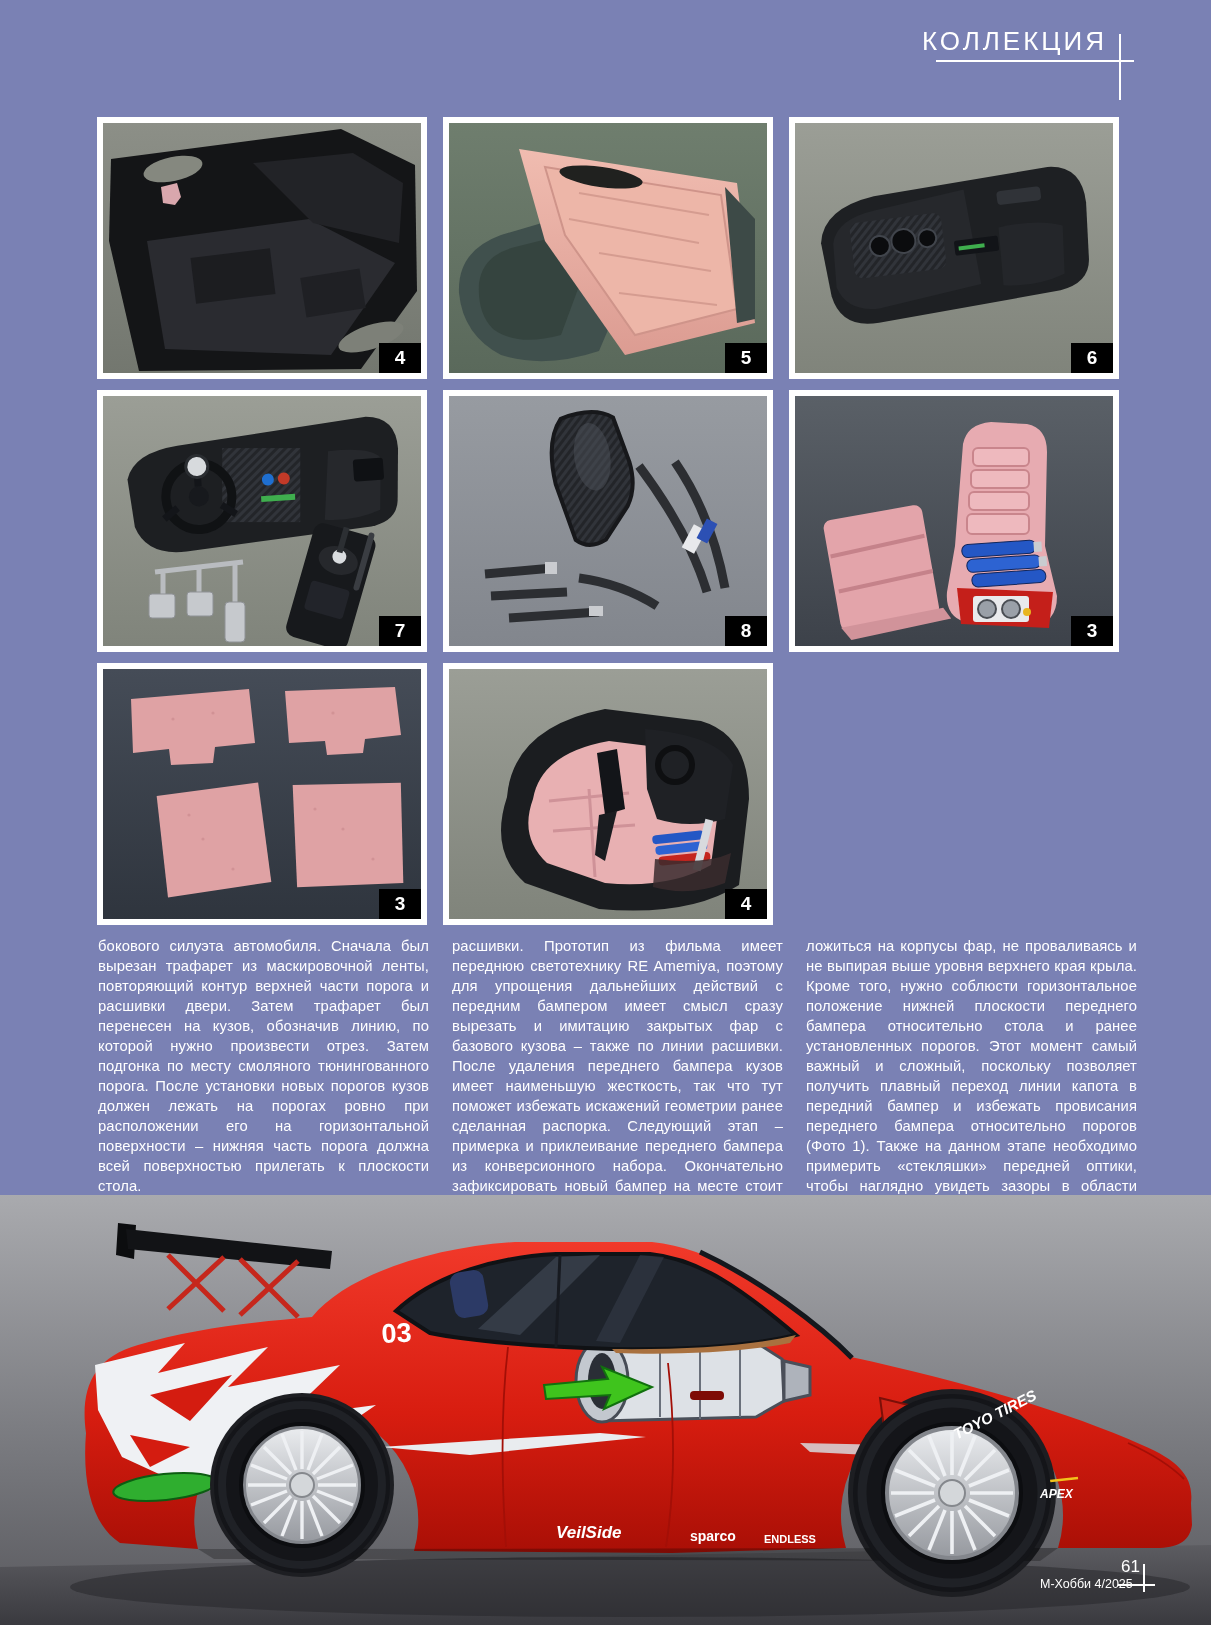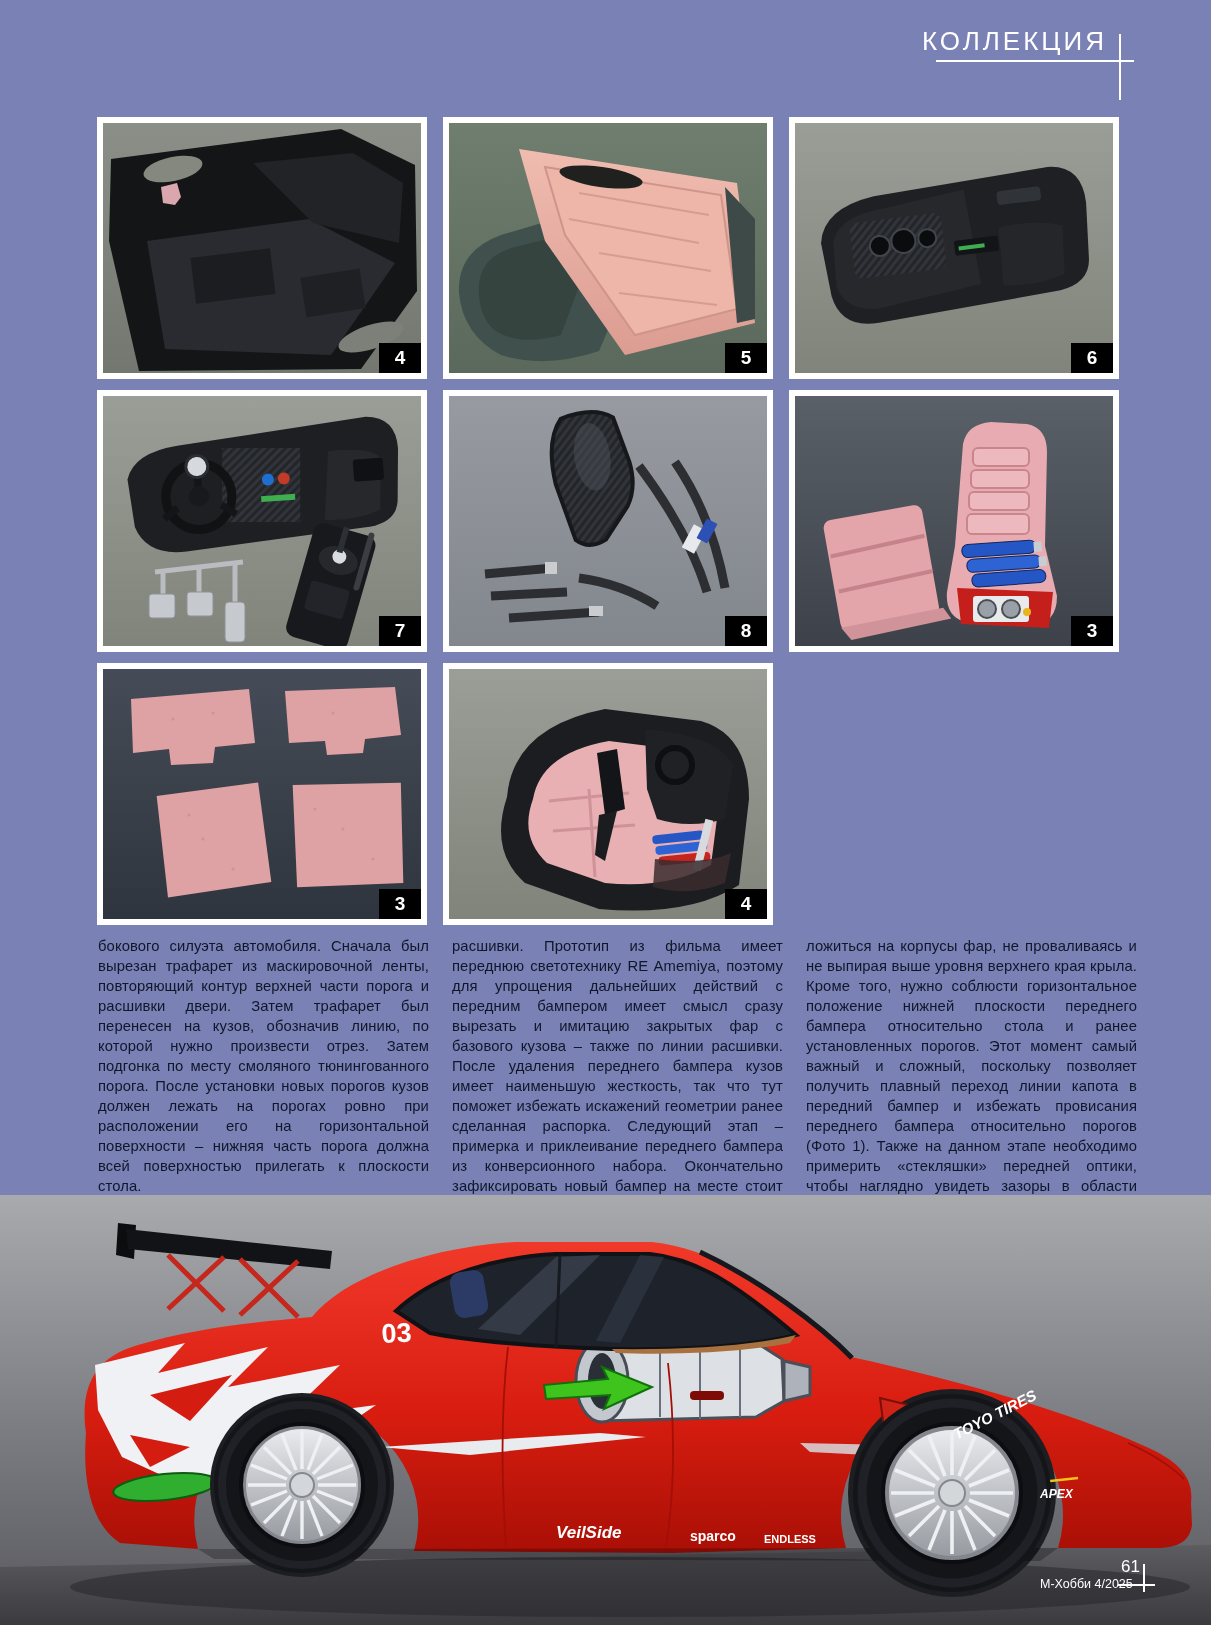--- a/index.html
+++ b/index.html
@@ -13,21 +13,21 @@
   
   .grid{position:absolute;left:97px;top:117px;width:1022px;display:grid;
         grid-template-columns:repeat(3,330px);grid-auto-rows:262px;gap:11px 16px;}
   .photo{background:#fff;padding:6px;position:relative;box-sizing:border-box;}
   .photo svg{width:100%;height:100%;display:block;}
   .badge{position:absolute;right:6px;bottom:6px;width:42px;height:30px;background:#000;
          color:#fff;font-size:19px;font-weight:bold;display:flex;align-items:center;
          justify-content:center;}
   
   .textcols{position:absolute;left:98px;top:936px;width:1040px;display:grid;
-            grid-template-columns:repeat(3,331px);gap:23px;color:#0f172a;
+            grid-template-columns:repeat(3,331px);gap:23px;color:#ffffff;
             font-size:14.8px;line-height:20px;text-align:justify;letter-spacing:.1px;}
   .textcols .col{height:262px;overflow:hidden;}
   .textcols p{margin:0;}
   p.ind{text-indent:27px;}
   p.cont{text-align-last:justify;}
   
   .carphoto{position:absolute;left:0;top:1195px;width:1211px;height:430px;}
   .carphoto svg{display:block;width:100%;height:100%;}
   
   .ftr-issue{position:absolute;left:1040px;top:1577px;color:#fff;font-size:12.5px;z-index:5;}

